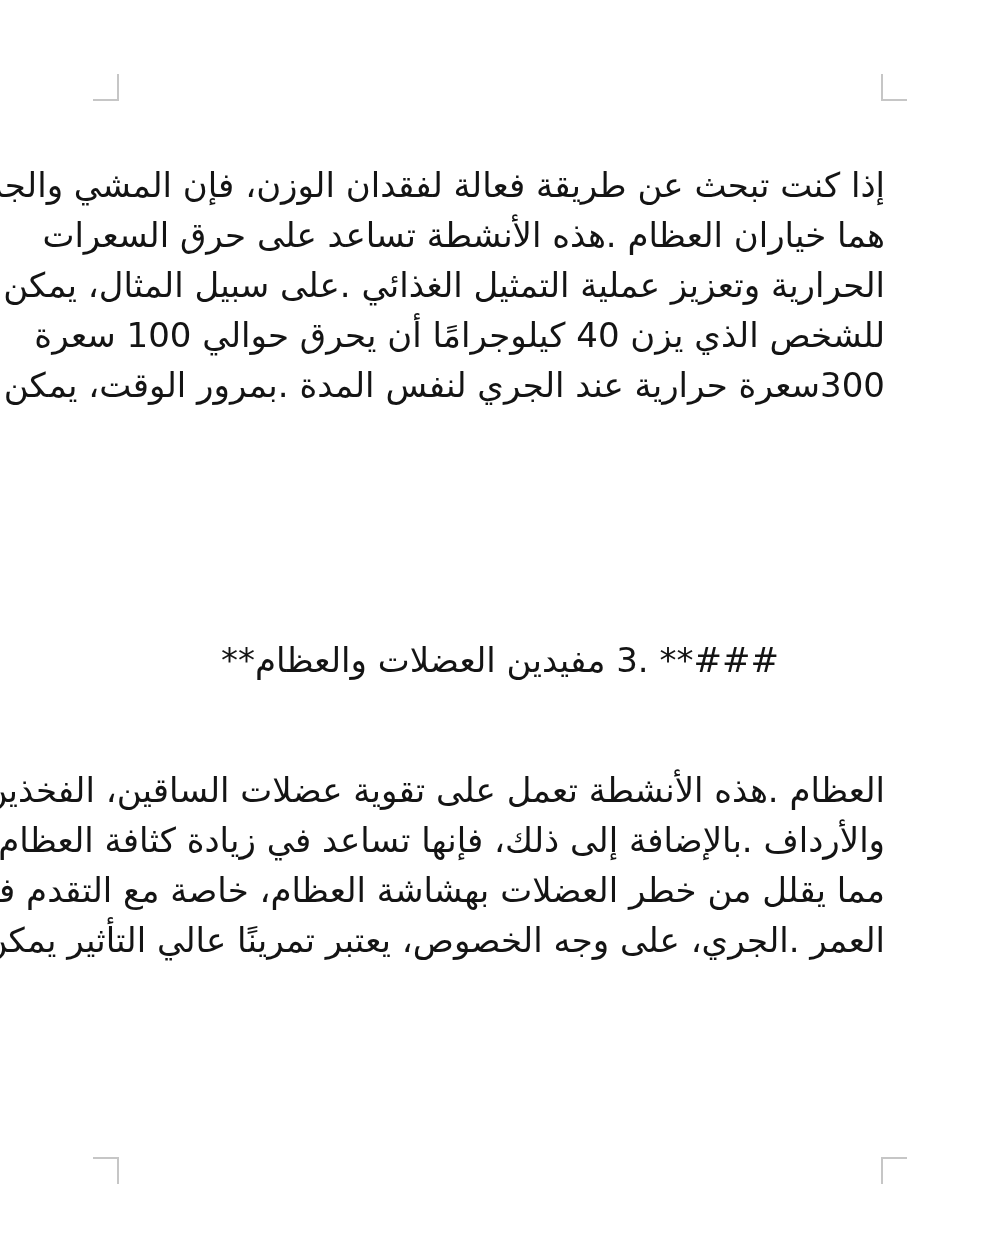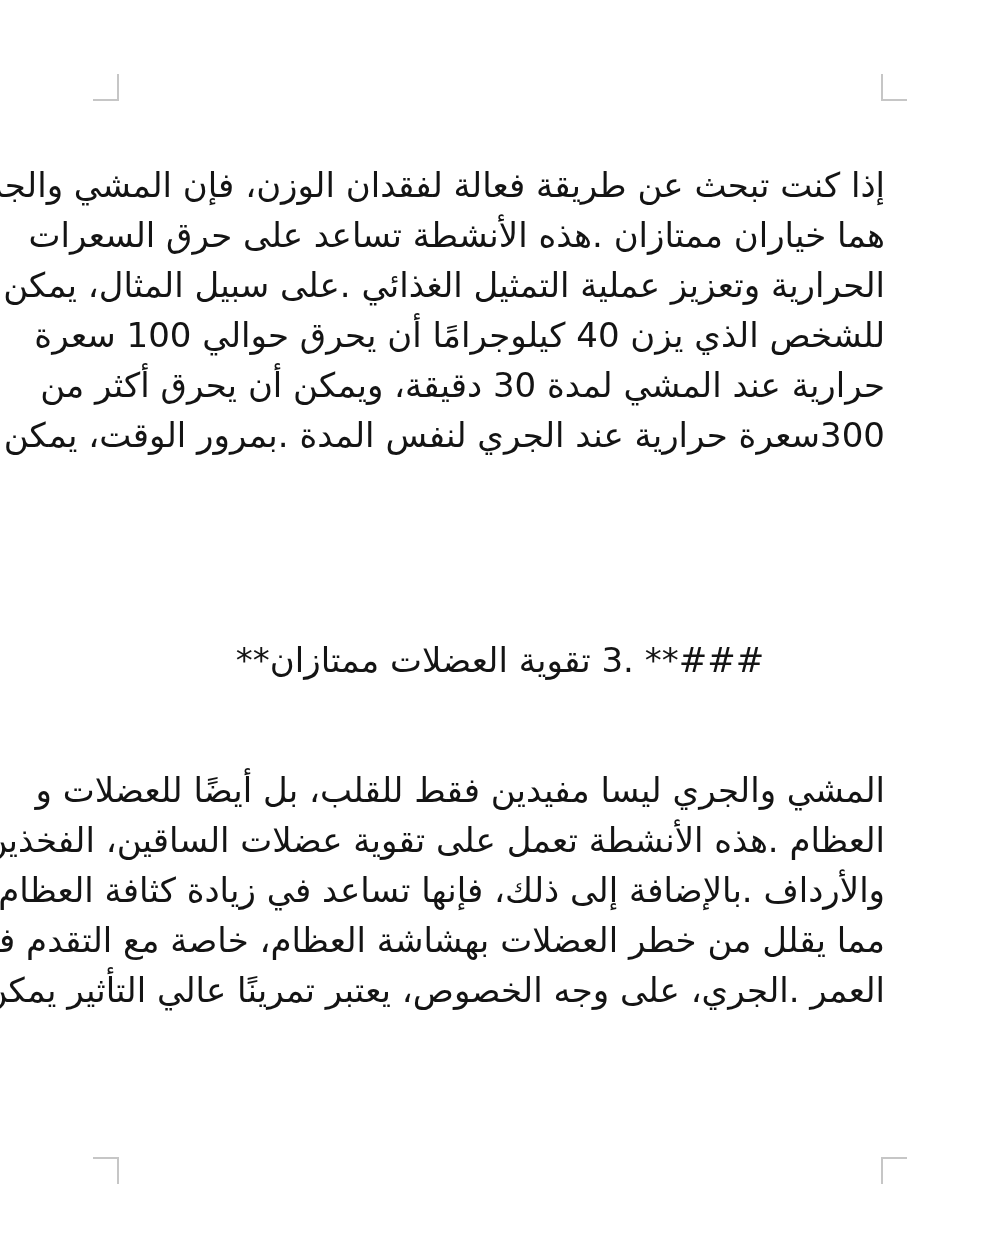--- a/index.html
+++ b/index.html
@@ -56,35 +56,33 @@
 
   <div class="crop-mark tl"></div>
   <div class="crop-mark tr"></div>
   <div class="crop-mark bl"></div>
   <div class="crop-mark br"></div>
 
   <div class="content">
 
     <div class="para para-1">
       <div class="text-line">إذا كنت تبحث عن طريقة فعالة لفقدان الوزن، فإن المشي والجري</div>
-      <div class="text-line">هما خياران ممتازان .هذه الأنشطة تساعد على حرق السعرات</div>
+      <div class="text-line">هما خياران العظام .هذه الأنشطة تساعد على حرق السعرات</div>
       <div class="text-line">الحرارية وتعزيز عملية التمثيل الغذائي .على سبيل المثال، يمكن</div>
       <div class="text-line">للشخص الذي يزن 40 كيلوجرامًا أن يحرق حوالي 100 سعرة</div>
-      <div class="text-line">حرارية عند المشي لمدة 30 دقيقة، ويمكن أن يحرق أكثر من</div>
       <div class="text-line">300سعرة حرارية عند الجري لنفس المدة .بمرور الوقت، يمكن أن</div>
     </div>
 
     <div class="heading-line">
       <span>###**</span>
       <span class="heading-number" dir="ltr">3.</span>
-      <span>تقوية العضلات ممتازان**</span>
+      <span>مفيدين العضلات والعظام**</span>
     </div>
 
     <div class="para para-2">
-      <div class="text-line">المشي والجري ليسا مفيدين فقط للقلب، بل أيضًا للعضلات و</div>
       <div class="text-line">العظام .هذه الأنشطة تعمل على تقوية عضلات الساقين، الفخذين،</div>
       <div class="text-line">والأرداف .بالإضافة إلى ذلك، فإنها تساعد في زيادة كثافة العظام،</div>
       <div class="text-line">مما يقلل من خطر العضلات بهشاشة العظام، خاصة مع التقدم في</div>
       <div class="text-line">العمر .الجري، على وجه الخصوص، يعتبر تمرينًا عالي التأثير يمكن</div>
     </div>
 
   </div>
 </div>
 
 </body></html>

